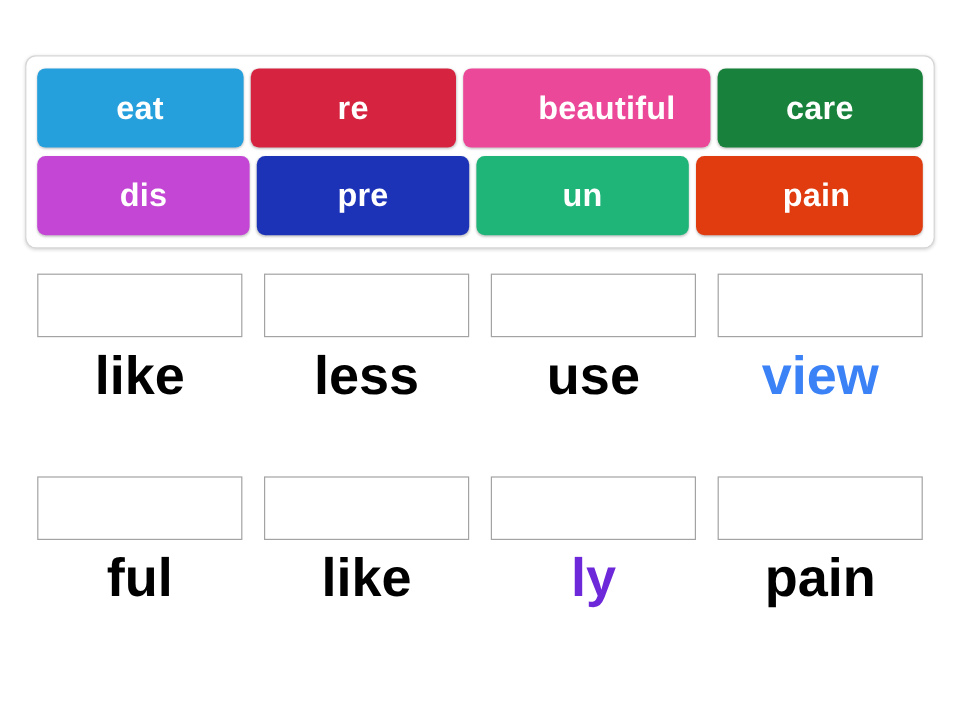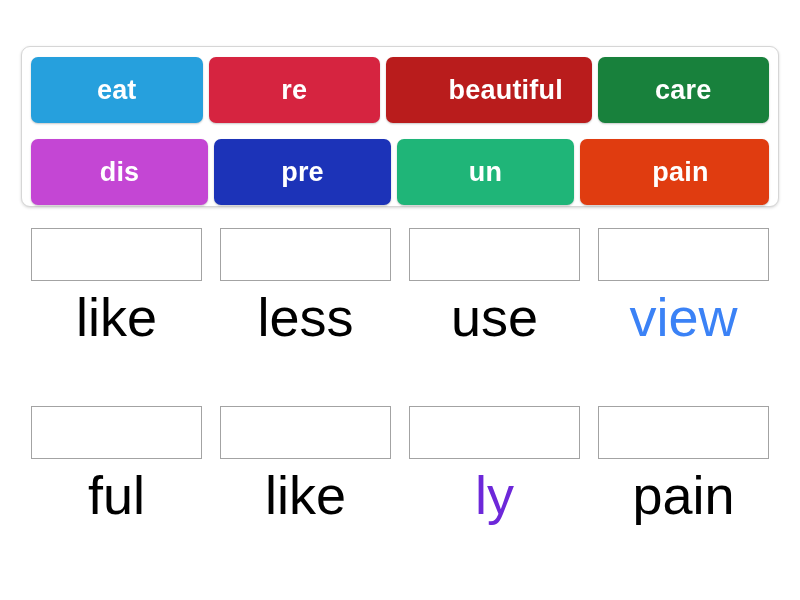--- a/index.html
+++ b/index.html
@@ -34,21 +34,21 @@
     box-shadow: 0 1px 3px rgba(0,0,0,0.16);
     padding: 10px 9px;
   }
 
   .tile-row {
     display: flex;
     height: 66px;
     gap: 6px;
   }
   .tile-row + .tile-row {
-    margin-top: 16px;
+    margin-top: 7px;
   }
 
   .tile {
     flex: 1 1 0;
     border-radius: 7px;
     display: flex;
     align-items: center;
     justify-content: center;
     color: #ffffff;
     font-size: 27px;
@@ -90,42 +90,42 @@
     width: 171px;
     height: 53px;
     box-sizing: border-box;
     background: #ffffff;
     border: 1px solid #a3a3a3;
     cursor: pointer;
   }
 
   .word-label {
     margin-top: 8px;
-    font-size: 54px;
+    font-size: 45px;
     line-height: 1.06;
     color: #000000;
-    font-weight: normal;
+    font-weight: bold;
     white-space: nowrap;
   }
 </style>
 </head>
 <body style="background: rgb(255, 255, 255);">
 
 <div id="stage">
 
   <div class="tile-tray" style="border-color: rgb(214, 214, 214);">
 
     <div class="tile-row">
       <div class="tile" style="background: rgb(38, 160, 221);">
         <span>eat</span>
       </div>
       <div class="tile" style="background: rgb(214, 36, 64);">
         <span>re</span>
       </div>
-      <div class="tile" style="background: #b91c1c; padding-left: 34px;">
+      <div class="tile" style="background: #ec4899; padding-left: 34px;">
         <span>beautiful</span>
       </div>
       <div class="tile" style="background: rgb(24, 129, 60);">
         <span>care</span>
       </div>
     </div>
 
     <div class="tile-row">
       <div class="tile" style="background: rgb(196, 70, 212);">
         <span>dis</span>

